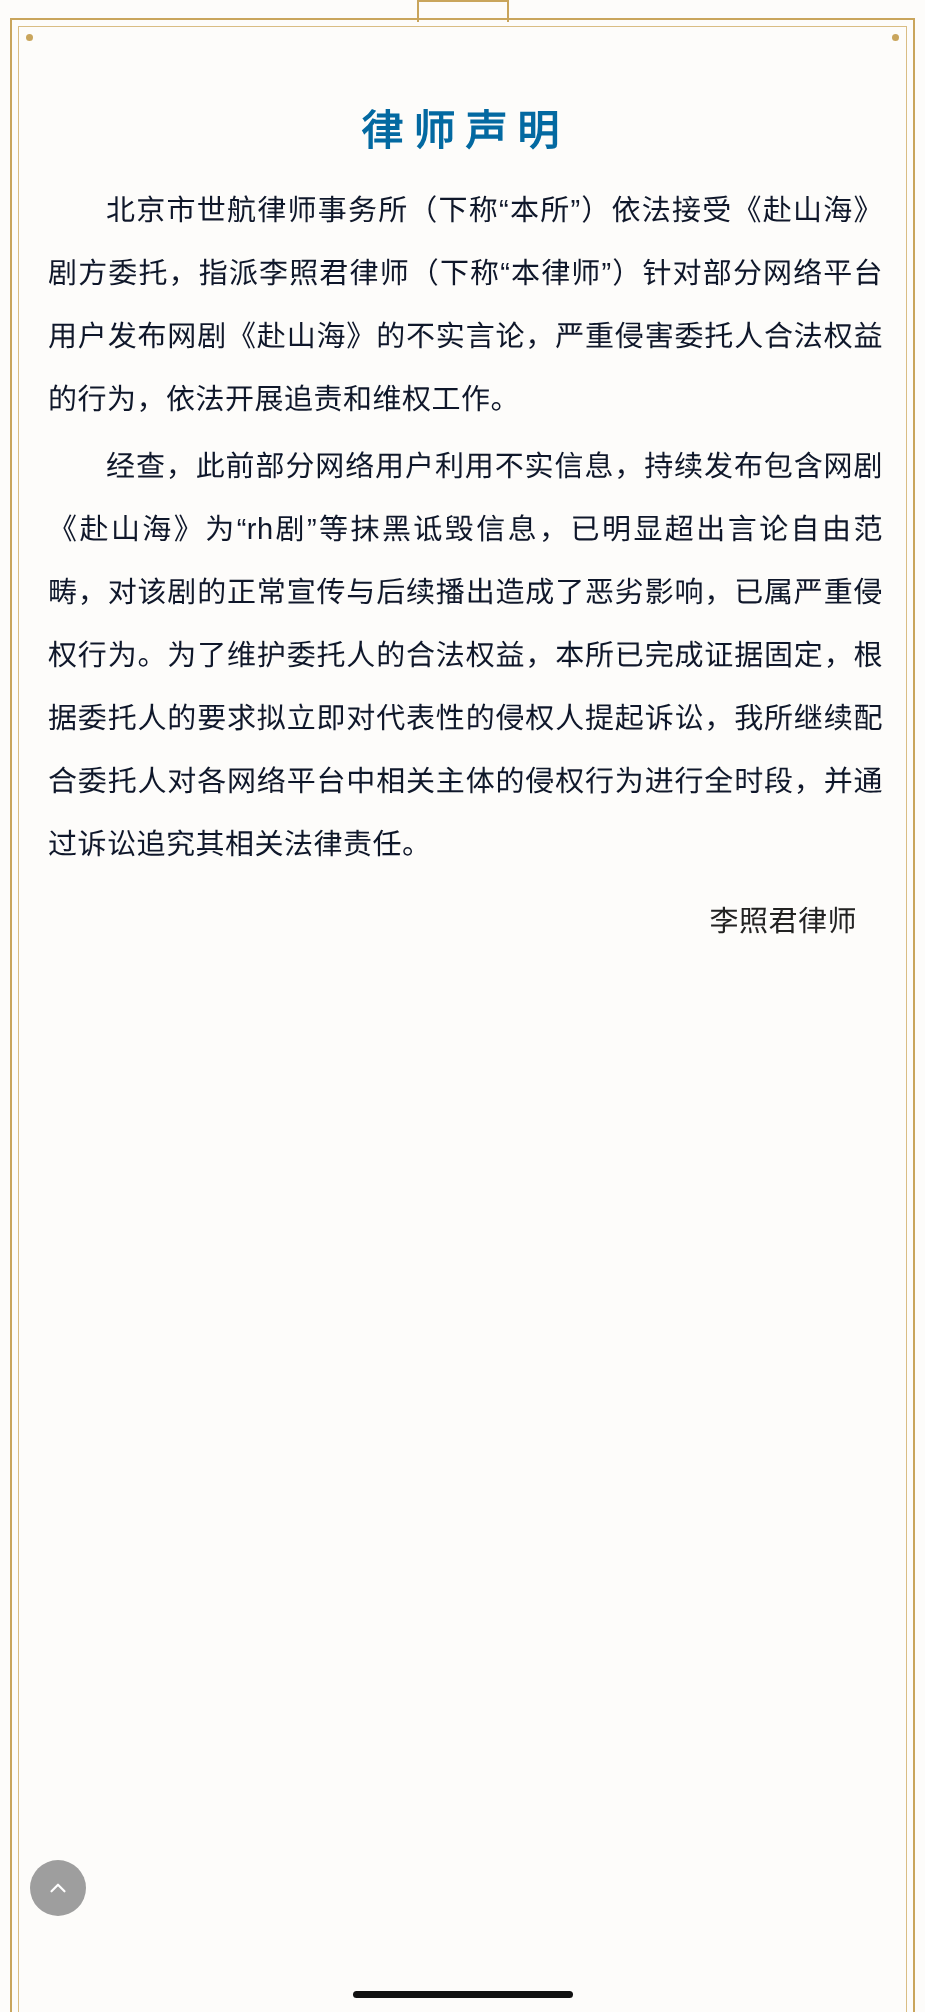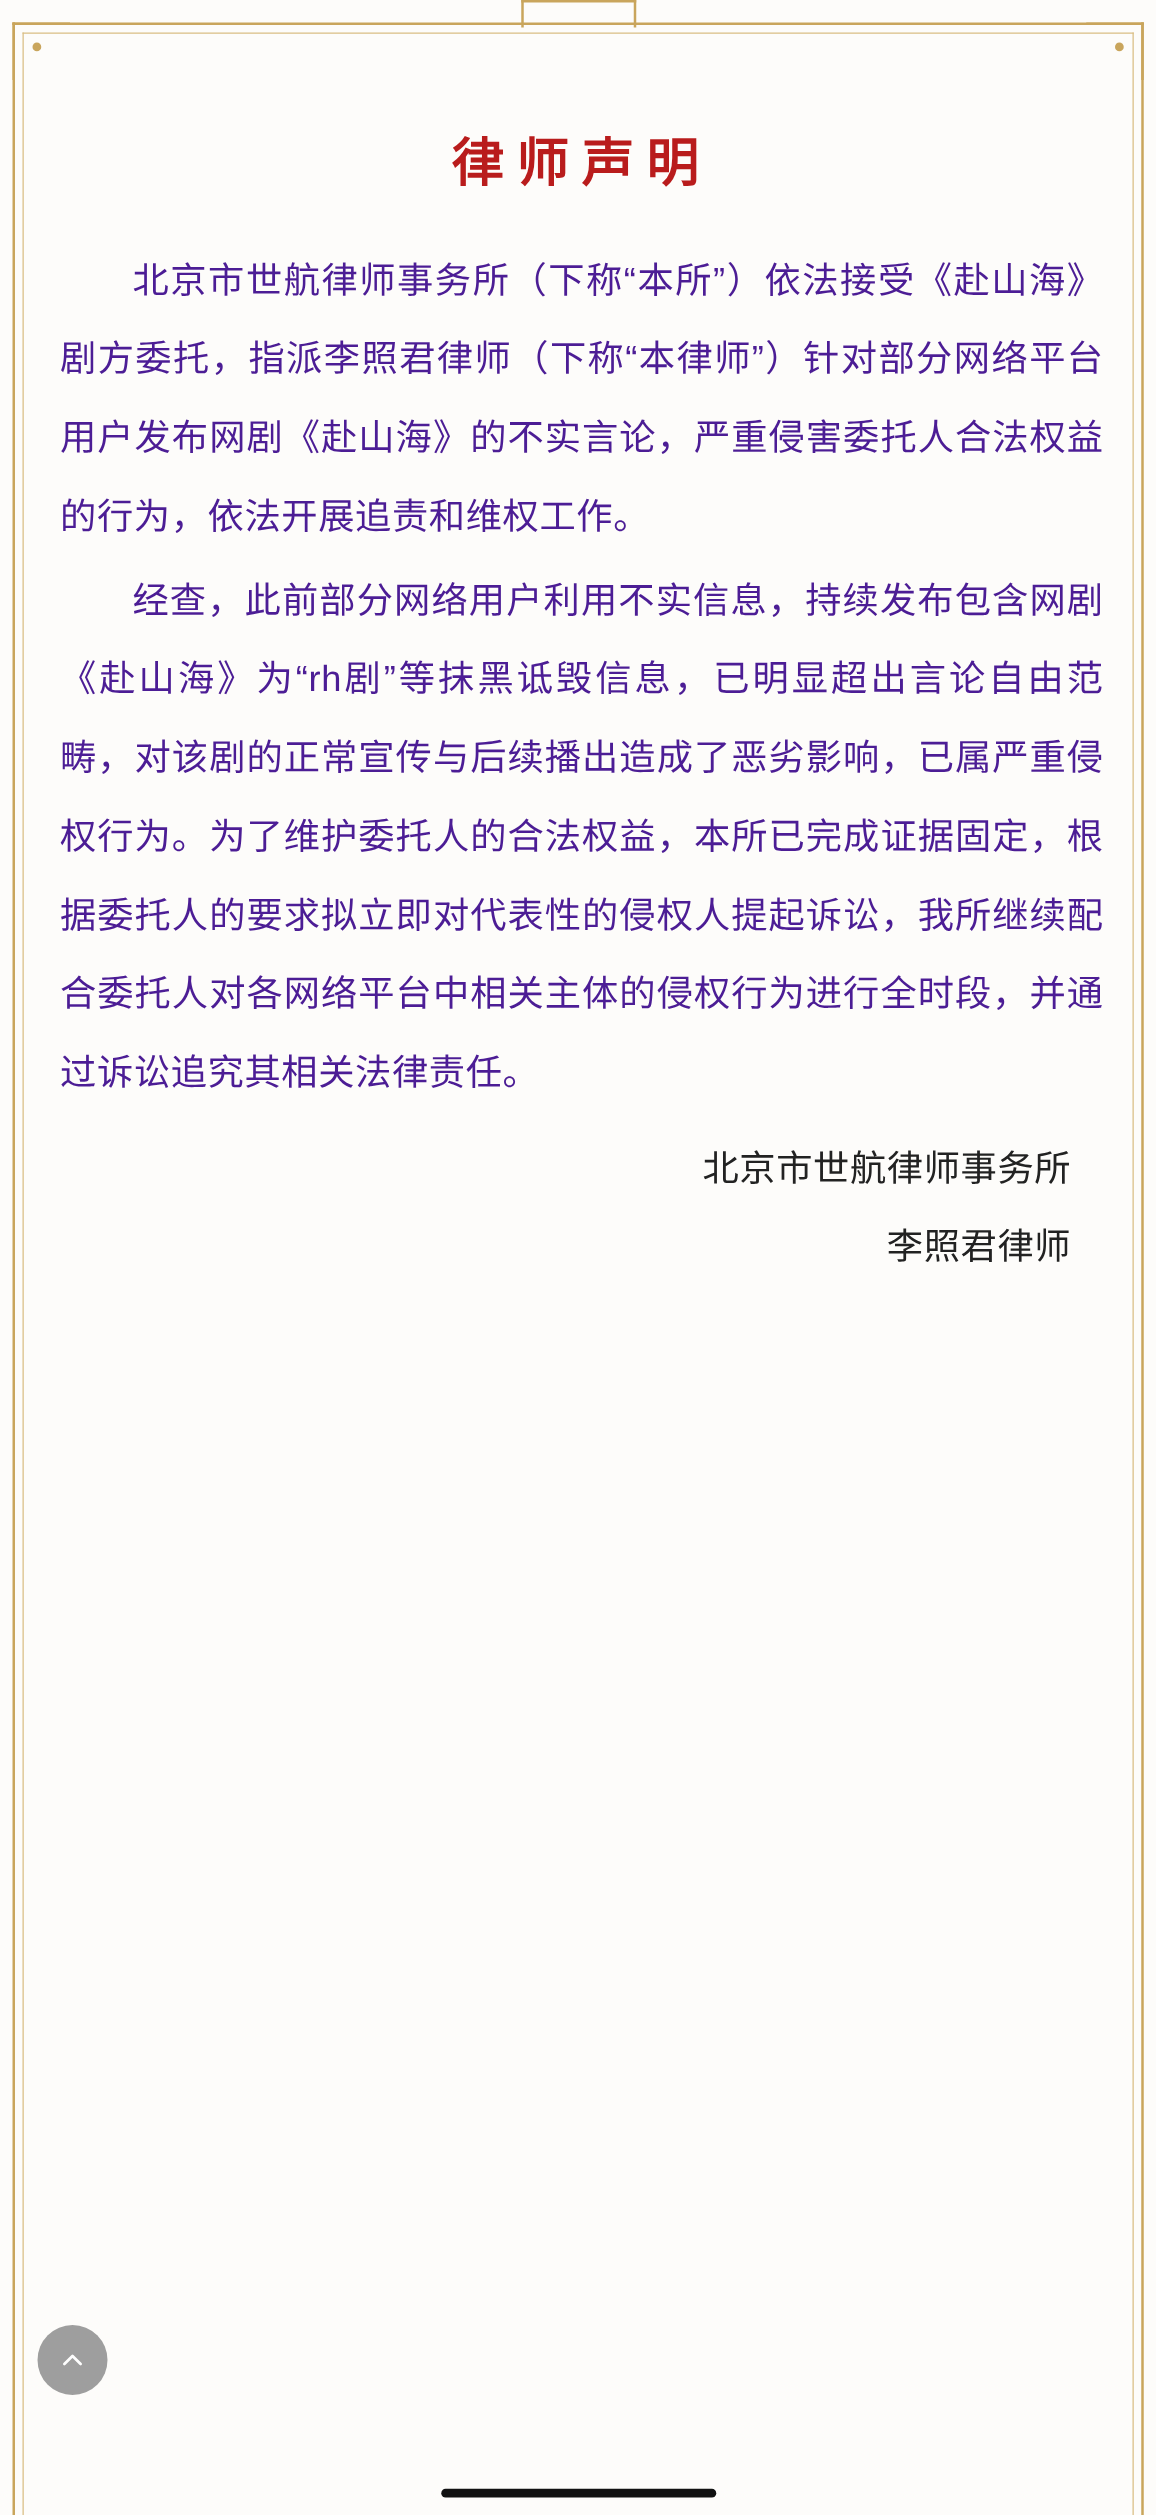--- a/index.html
+++ b/index.html
@@ -85,29 +85,29 @@
     right: 42px;
     top: 78px;
     bottom: 0;
   }
 
   .doc-title {
     text-align: center;
     font-size: 42px;
     font-weight: bold;
     letter-spacing: 10px;
-    color: #b91c1c;
-    margin: 18px 0 37px 0;
+    color: #0369a1;
+    margin: 18px 0 22px 0;
     font-family: "Liberation Serif", "DejaVu Serif", serif;
   }
 
   .para {
     font-size: 29px;
     line-height: 63px;
-    color: #4c1d95;
+    color: #0f172a;
     text-align: justify;
     text-indent: 2em;
     margin: 0 0 4px 0;
     letter-spacing: 0.5px;
     font-family: "Liberation Sans", "DejaVu Sans", sans-serif;
   }
 
   .sign-block {
     margin-top: 14px;
     text-align: right;
@@ -165,21 +165,20 @@
   <div class="corner-dot tr"></div>
 
   <div class="content">
 
     <h1 class="doc-title">律师声明</h1>
 
     <p class="para">北京市世航律师事务所（下称“本所”）依法接受《赴山海》剧方委托，指派李照君律师（下称“本律师”）针对部分网络平台用户发布网剧《赴山海》的不实言论，严重侵害委托人合法权益的行为，依法开展追责和维权工作。</p>
     <p class="para">经查，此前部分网络用户利用不实信息，持续发布包含网剧《赴山海》为“rh剧”等抹黑诋毁信息，已明显超出言论自由范畴，对该剧的正常宣传与后续播出造成了恶劣影响，已属严重侵权行为。为了维护委托人的合法权益，本所已完成证据固定，根据委托人的要求拟立即对代表性的侵权人提起诉讼，我所继续配合委托人对各网络平台中相关主体的侵权行为进行全时段，并通过诉讼追究其相关法律责任。</p>
 
     <div class="sign-block">
-      <div class="sign-line">北京市世航律师事务所</div>
       <div class="sign-line">李照君律师</div>
     </div>
 
   </div>
 
   <div class="scroll-top">
     <span>
       <svg width="26" height="26" viewBox="0 0 24 24" fill="none" stroke="#ffffff" stroke-width="2" stroke-linecap="round" stroke-linejoin="round">
         <polyline points="6,15 12,9 18,15"></polyline>
       </svg>

